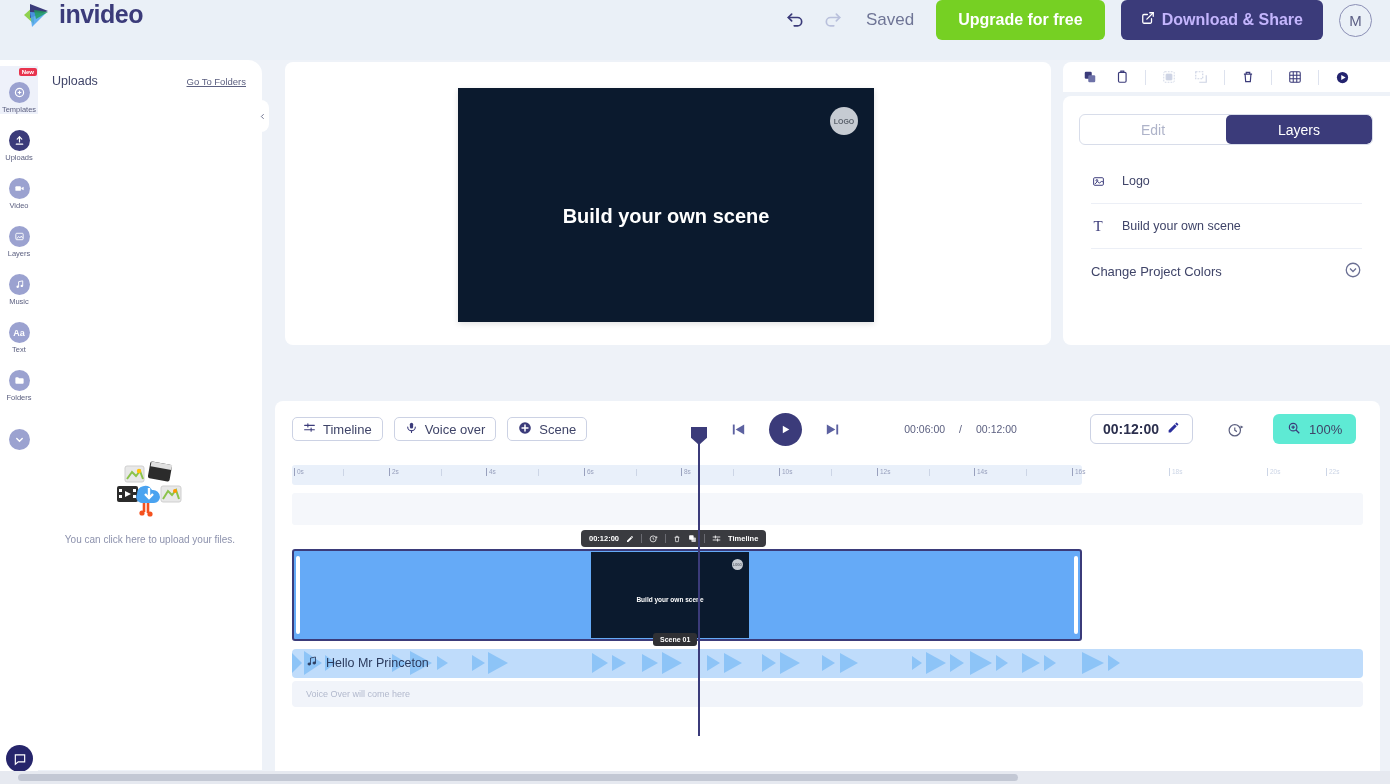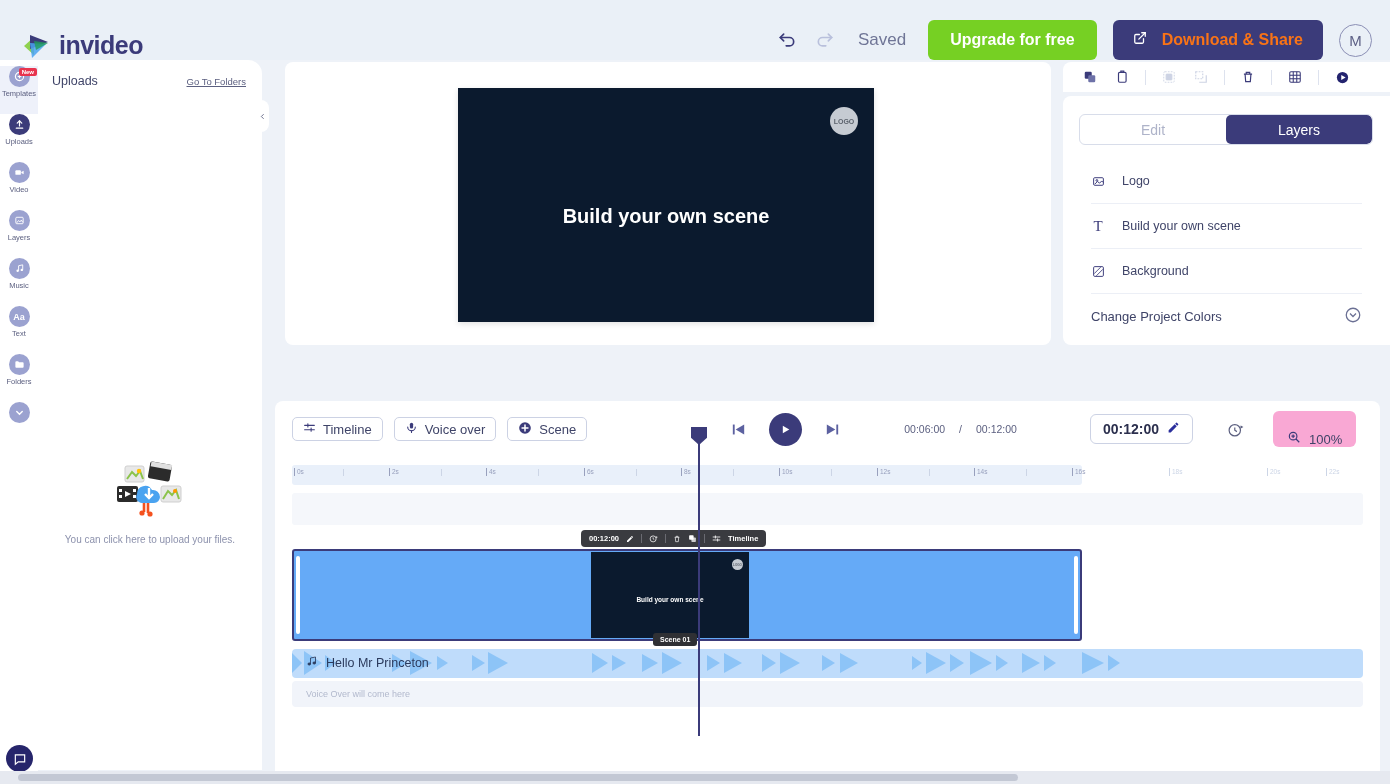--- a/index.html
+++ b/index.html
@@ -8,58 +8,58 @@
     font-family: "Liberation Sans", sans-serif;
     background: #eef2f8;
     overflow: hidden;
   }
   body { position: relative; }
 
   
   #header {
     position: absolute; top: 0; left: 0; width: 1390px; height: 60px;
     background: #eaf0f7;
-    display: flex; align-items: flex-end;
+    display: flex; align-items: flex-start;
   }
   #logo-wrap { display: flex; align-items: center; margin-left: 22px; gap: 7px; }
   .logo-mark { width: 30px; height: 28px; position: relative; }
   .logo-text {
     font-size: 25px; font-weight: bold; color: #3b3b7a; letter-spacing: -0.5px;
   }
   #header-right {
     margin-left: auto; display: flex; align-items: center; gap: 16px;
     margin-right: 18px;
   }
   .hicon { width: 22px; height: 22px; display:flex; align-items:center; justify-content:center; cursor: pointer; }
   #saved-label { color: #6f7596; font-size: 17px; margin: 0 6px; }
   #upgrade-btn {
     background: #76d023; color: #fff; border: none; border-radius: 6px;
     font-size: 16px; font-weight: bold; padding: 0 22px; height: 40px;
     font-family: "Liberation Sans", sans-serif; cursor: pointer;
   }
   #download-btn {
-    background: #3b3b7a; color: #f97316; border: none; border-radius: 6px;
+    background: #3b3b7a; color: #c4b5fd; border: none; border-radius: 6px;
     font-size: 16px; font-weight: bold; padding: 0 20px; height: 40px;
-    display: flex; align-items: center; gap: 15px;
+    display: flex; align-items: center; gap: 7px;
     font-family: "Liberation Sans", sans-serif; cursor: pointer;
   }
   #avatar {
     width: 33px; height: 33px; border-radius: 50%; border: 1.4px solid #8b8fb5;
     display: flex; align-items: center; justify-content: center;
     color: #5c5f85; font-size: 15px; cursor: pointer;
   }
 
   
   #rail {
     position: absolute; top: 60px; left: 0; width: 38px; height: 724px;
     background: #fff; padding-top: 6px;
   }
   .rail-item {
     width: 38px; height: 48px; display: flex; flex-direction: column;
-    align-items: center; justify-content: flex-start; gap: 2px; cursor: pointer;
+    align-items: center; justify-content: flex-end; gap: 2px; cursor: pointer;
     position: relative;
   }
   .rail-item.sel { background: #eef1fa; }
   .rail-circle {
     width: 21px; height: 21px; border-radius: 50%;
     background: #9ba2d0; display: flex; align-items: center; justify-content: center;
     color: #fff; font-size: 10px;
   }
   .rail-circle.dark { background: #3b3b7a; }
   .rail-label { font-size: 7.5px; color: #5c6080; }
@@ -177,22 +177,22 @@
   }
   #time-read { margin-left: 52px; display: flex; align-items: center; gap: 14px;
     font-size: 10.5px; color: #5c6080; }
   #dur-box {
     margin-left: 62px; display: flex; align-items: center; gap: 8px;
     height: 30px; border: 1px solid #ccd2e4; border-radius: 6px; padding: 0 12px;
     font-size: 14px; font-weight: bold; color: #2b2f4d; cursor: pointer;
   }
   #tl-clock { margin-left: 23px; cursor: pointer; display:flex; }
   #zoom-box {
-    margin-left: 18px; display: flex; align-items: flex-end; gap: 8px;
-    height: 36px; border-radius: 6px; background: #f9a8d4; padding: 0 14px;
+    margin-left: 18px; display: flex; align-items: center; gap: 8px;
+    height: 30px; border-radius: 6px; background: #5eead4; padding: 0 14px;
     font-size: 13px; color: #3f4468; cursor: pointer;
   }
 
   #ruler {
     position: absolute; left: 17px; top: 64px; width: 1071px; height: 20px;
   }
   #ruler-fill {
     position: absolute; left: 0; top: 0; width: 790px; height: 20px;
     background: #e9f0fa; border-radius: 3px;
   }
@@ -507,29 +507,20 @@
           <rect x="3" y="5" width="18" height="14" rx="2"></rect>
           <circle cx="9" cy="10" r="1.6"></circle>
           <polyline points="5,17 10,12 14,15 18,11 21,14"></polyline>
         </svg>
     </span>
     <span class="layer-name">Logo</span>
   </div>
   <div class="layer-row">
     <span class="layer-icon" style="font-family:'Liberation Serif',serif;font-size:15px;">T</span>
     <span class="layer-name">Build your own scene</span>
-  </div>
-  <div class="layer-row">
-    <span class="layer-icon">
-      <svg width="13" height="13" viewBox="0 0 24 24">
-          <rect x="3" y="3" width="18" height="18" rx="2" fill="none" stroke="#3b3b7a" stroke-width="1.8"></rect>
-          <path d="M4 16L16 4M8 20L20 8" stroke="#3b3b7a" stroke-width="1.6"></path>
-        </svg>
-    </span>
-    <span class="layer-name">Background</span>
   </div>
   <div id="project-colors">
     <span>Change Project Colors</span>
     <span>
       <svg width="18" height="18" viewBox="0 0 24 24" fill="none" stroke="#6b7094" stroke-width="1.7">
           <circle cx="12" cy="12" r="9"></circle>
           <polyline points="8,10 12,14 16,10"></polyline>
         </svg>
     </span>
   </div>

